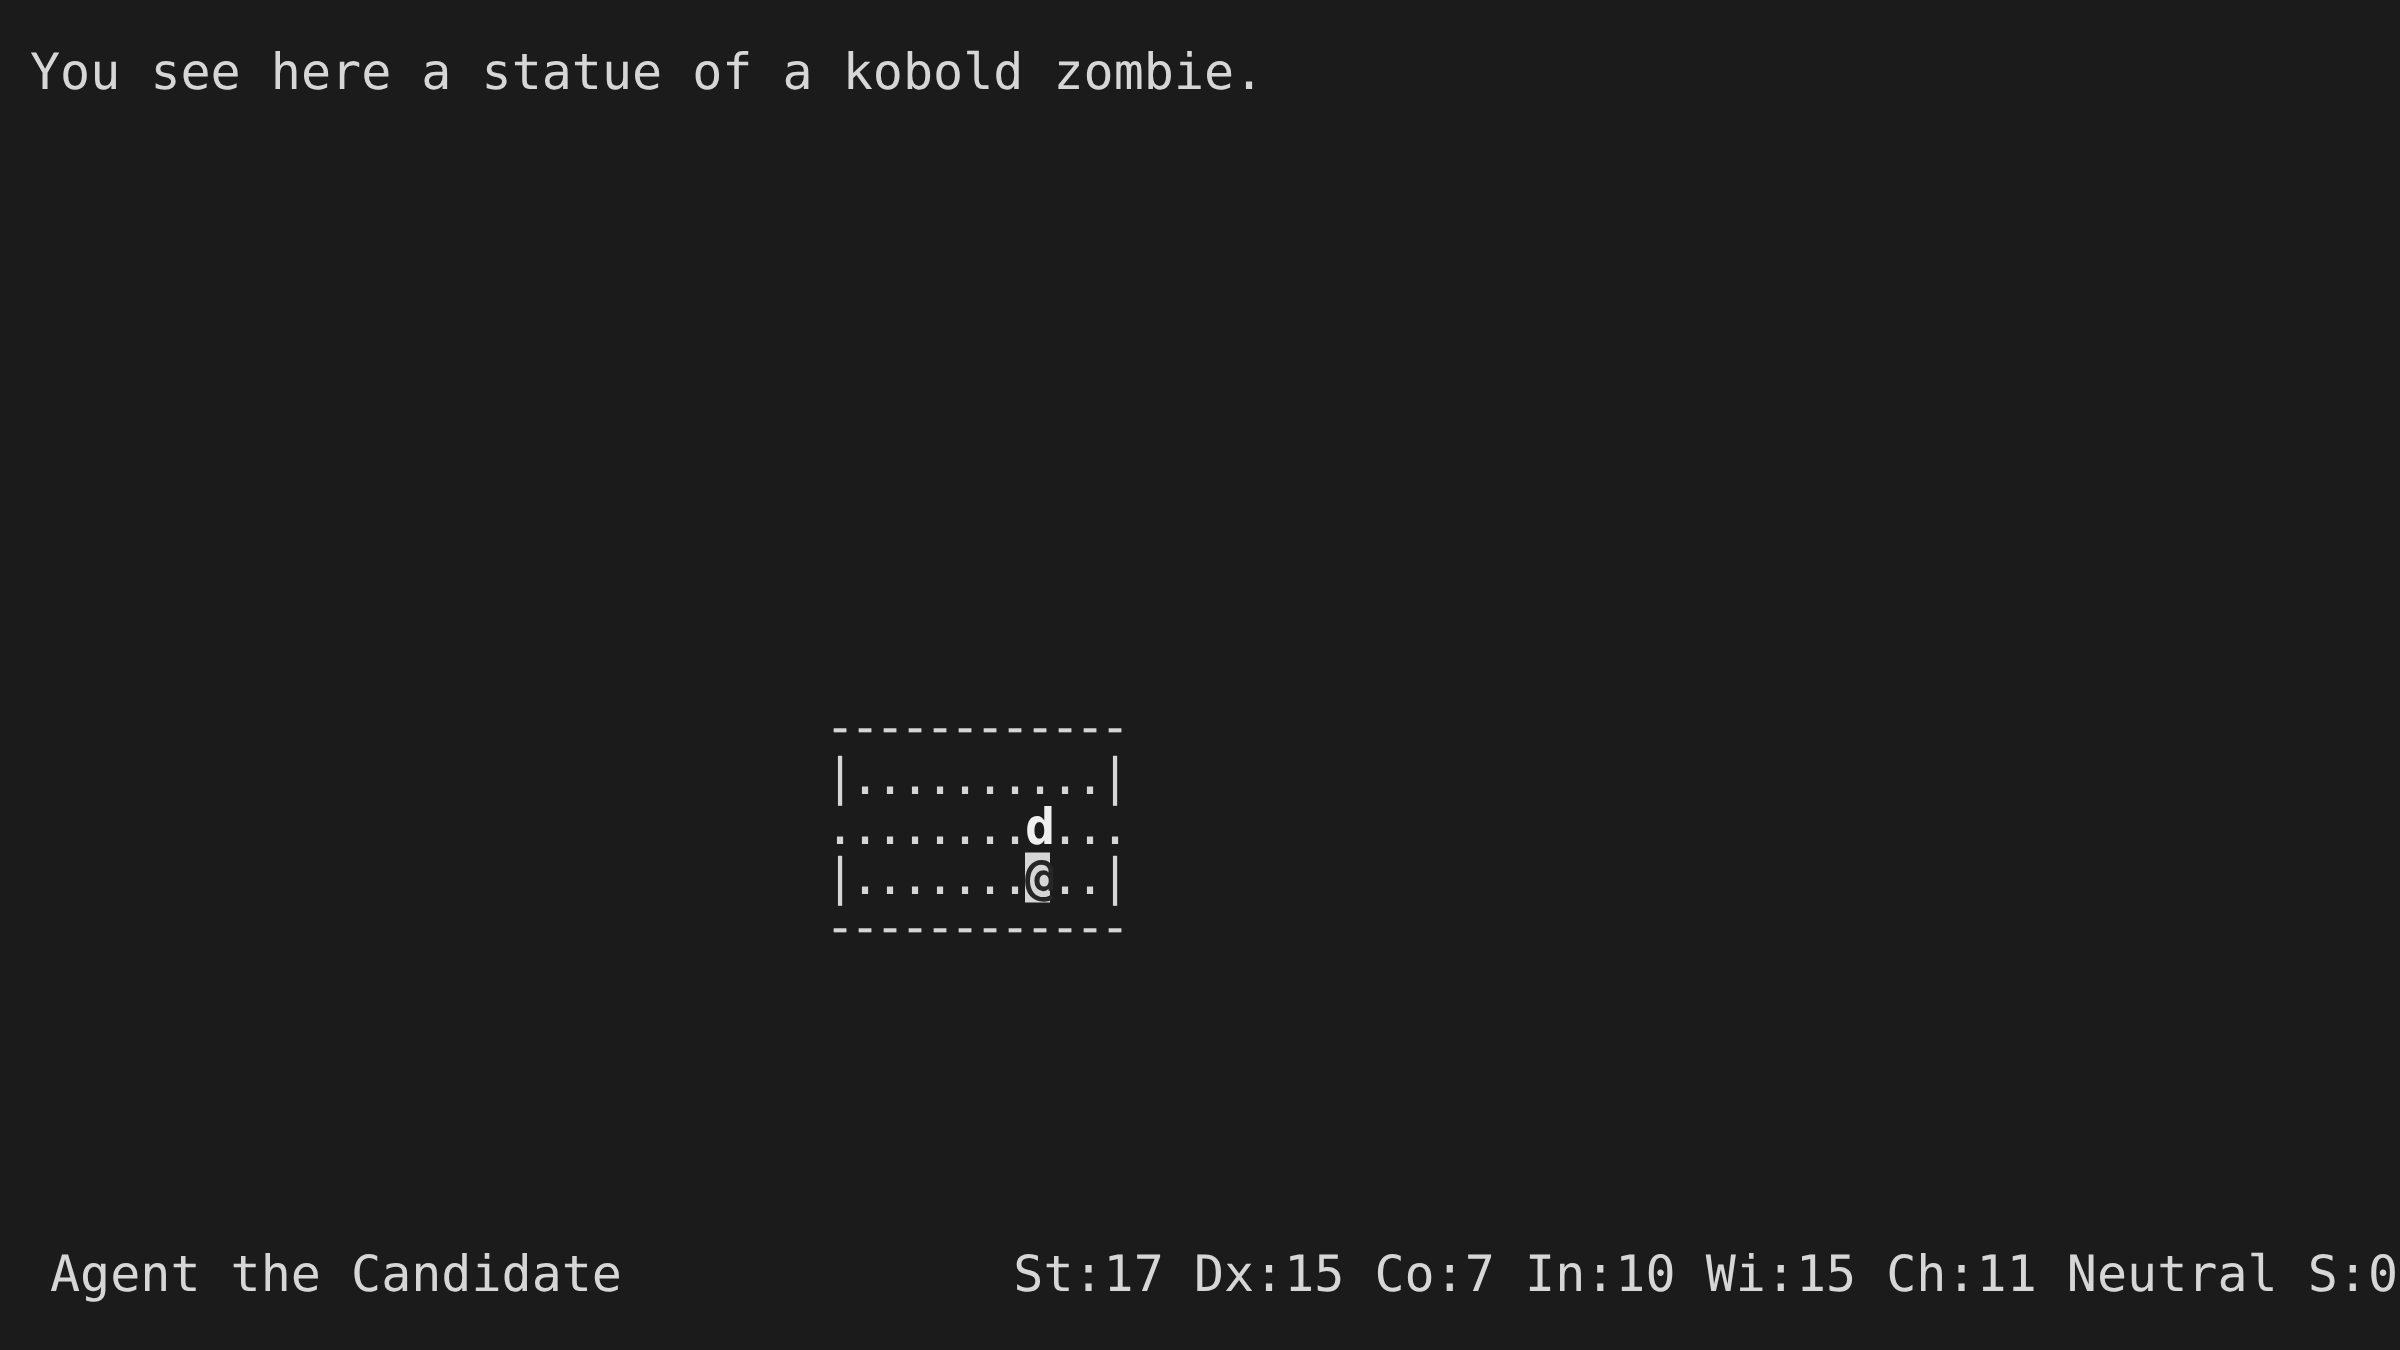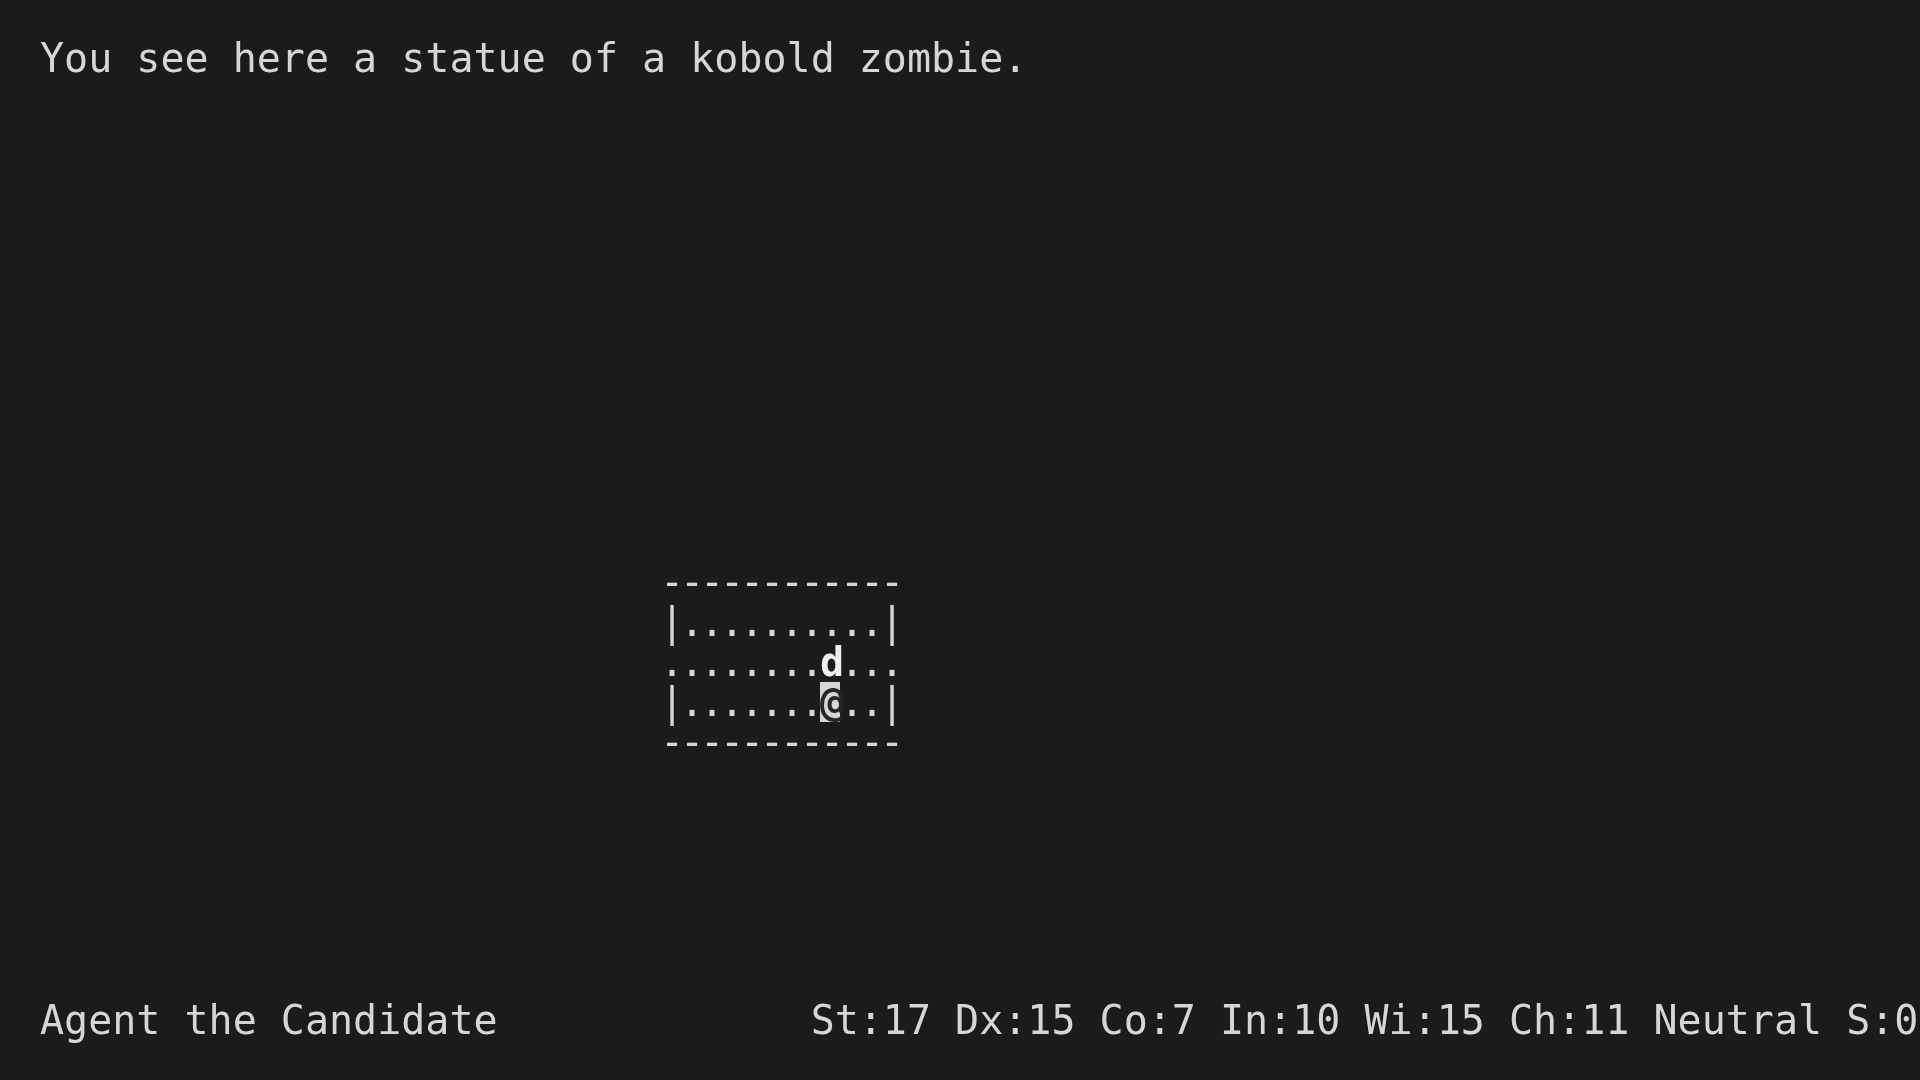--- a/index.html
+++ b/index.html
@@ -12,21 +12,21 @@
   }
   .screen {
     position: relative;
     width: 1920px;
     height: 1080px;
     font-family: "DejaVu Sans Mono", "Menlo", "Consolas", monospace;
     color: #d6d6d6;
   }
   .msg {
     position: absolute;
-    left: 40px;
+    left: 24px;
     top: 35px;
     font-size: 40px;
     letter-spacing: 0px;
     white-space: pre;
   }
   .map {
     position: absolute;
     left: 640px;
     top: 562px;
     font-size: 40px;

